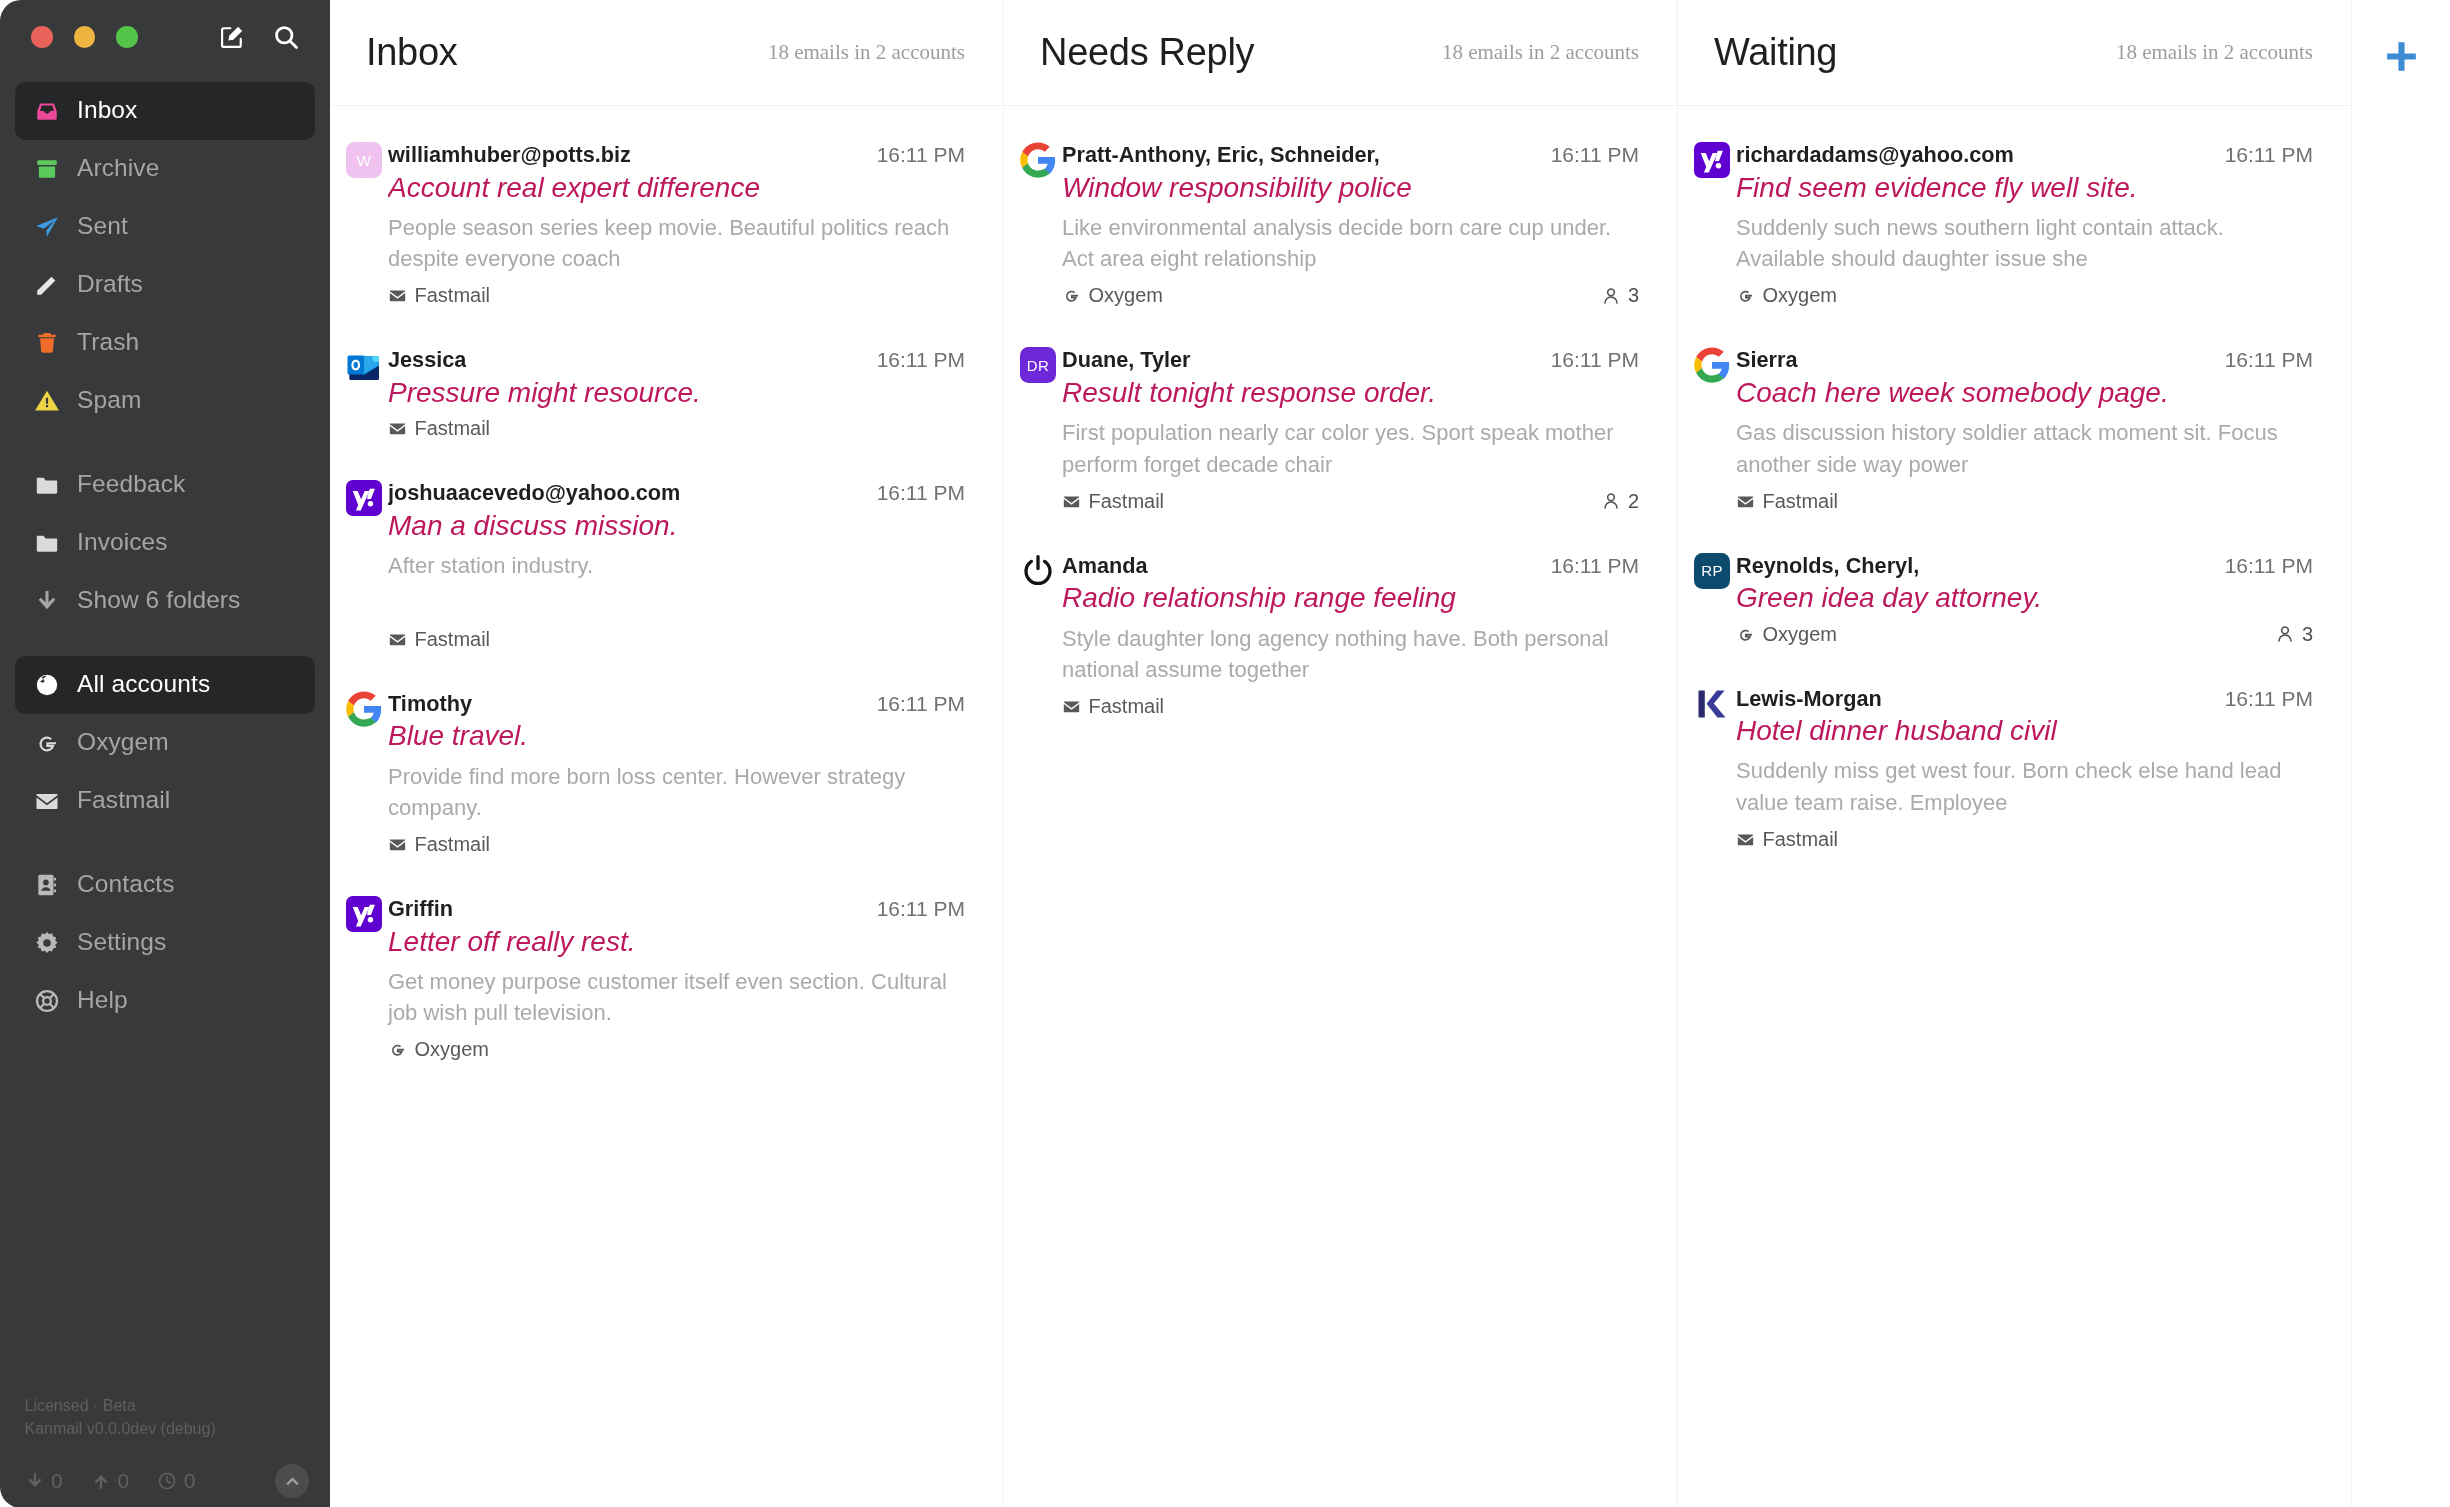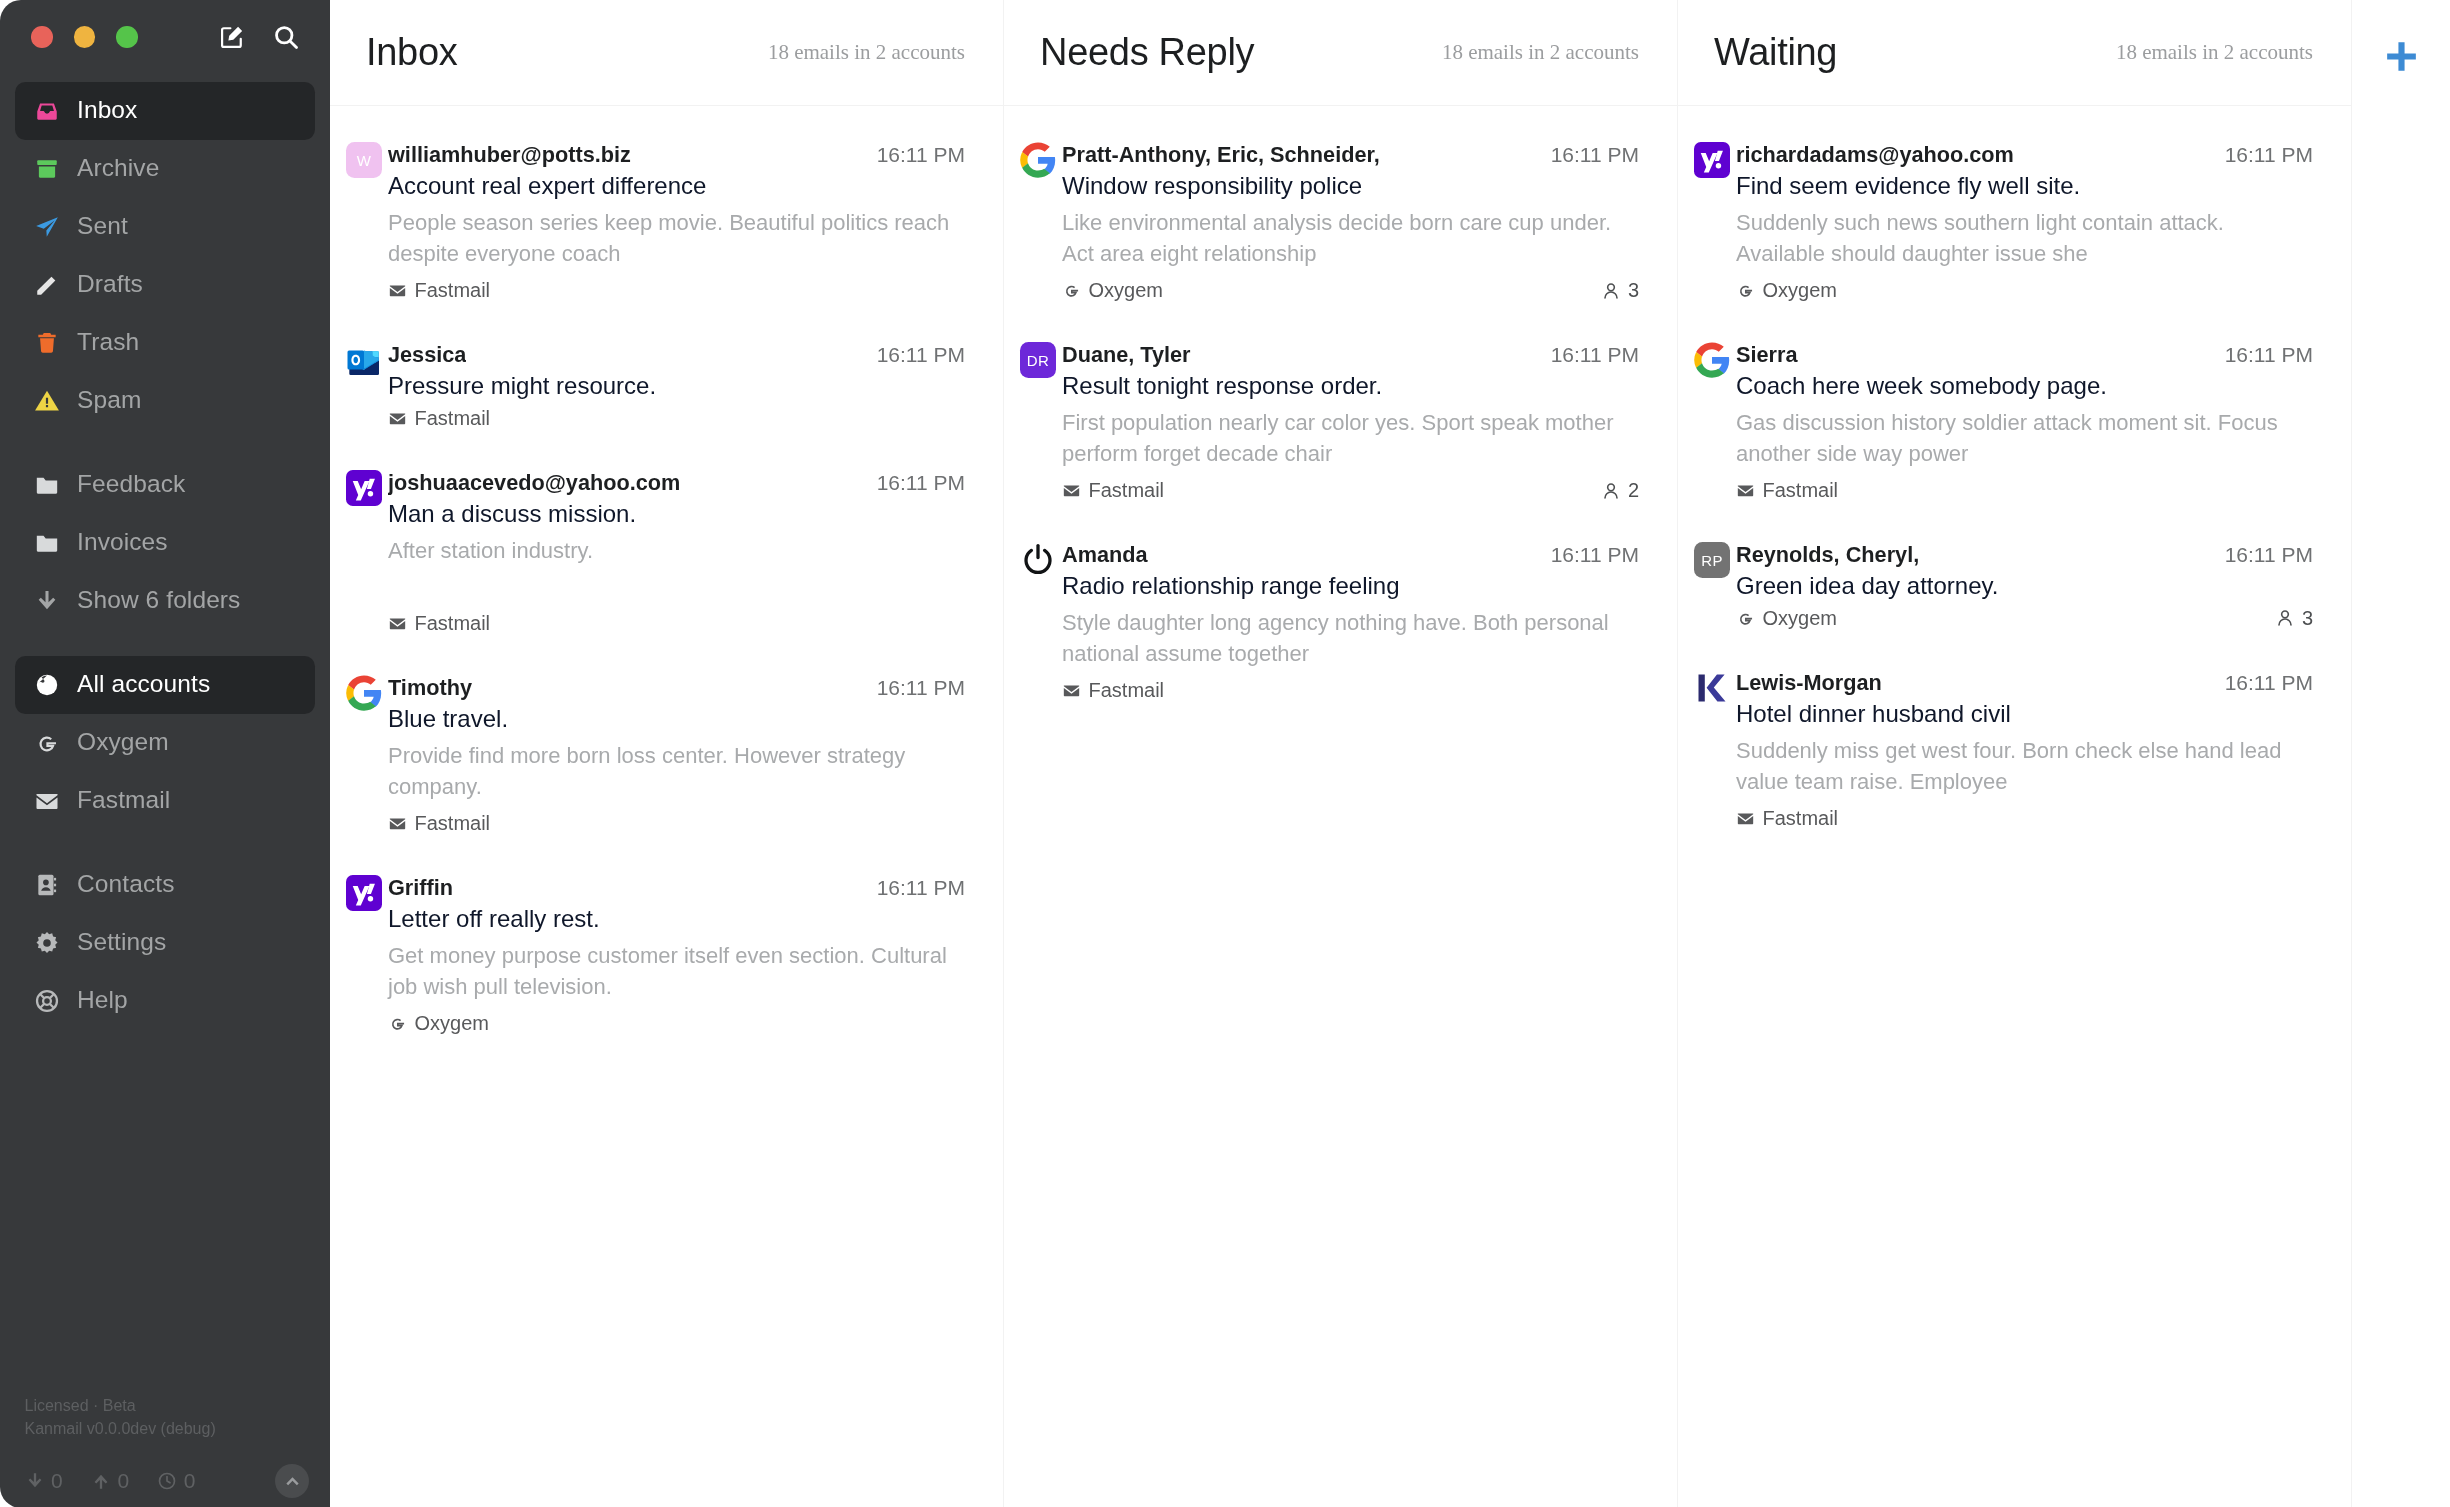--- a/index.html
+++ b/index.html
@@ -163,27 +163,28 @@
     text-overflow: ellipsis;
   }
   .email-time {
     margin-left: auto;
     padding-left: 17px;
     font-size: 21px;
     color: #6f7173;
     white-space: nowrap;
   }
   .email-subject {
-    font-size: 24px;
-    color: #0f172a;
+    font-size: 28px;
+    color: #be185d;
     line-height: 1.3;
     margin-bottom: 5.7px;
     white-space: nowrap;
     overflow: hidden;
     text-overflow: ellipsis;
+    font-style: italic;
   }
   .email-excerpt {
     font-size: 22px;
     color: #a8aaac;
     line-height: 1.43;
     margin-bottom: 9.4px;
   }
   .email-meta {
     display: flex;
     align-items: center;
@@ -741,21 +742,21 @@
               <svg viewBox="0 0 24 24" fill="#58595b">
                   <path d="M2.3 5.6h19.4v1.1L12 14 2.3 6.7zM2.3 8.8 12 16l9.7-7.2v9.6a.9.9 0 0 1-.9.9H3.2a.9.9 0 0 1-.9-.9z"></path>
                 </svg>
               <span>Fastmail</span>
             </span>
           </div>
         </div>
 
         <div class="email">
           <span class="email-badge">
-            <span class="letter-avatar" style="background:#737373">RP</span>
+            <span class="letter-avatar" style="background:#0c4a6e">RP</span>
           </span>
           <div class="email-top">
             <span class="email-from">Reynolds, Cheryl,</span>
             <span class="email-time">16:11 PM</span>
           </div>
           <div class="email-subject">Green idea day attorney.</div>
           <div class="email-meta">
             <span class="meta-account">
               <svg viewBox="0 0 24 24" fill="none" stroke="#58595b" stroke-width="2.1">
                   <path d="M20.3 12.2h-7.9v2.4h5.2a5.9 5.9 0 1 1-1.7-6.1"></path>

